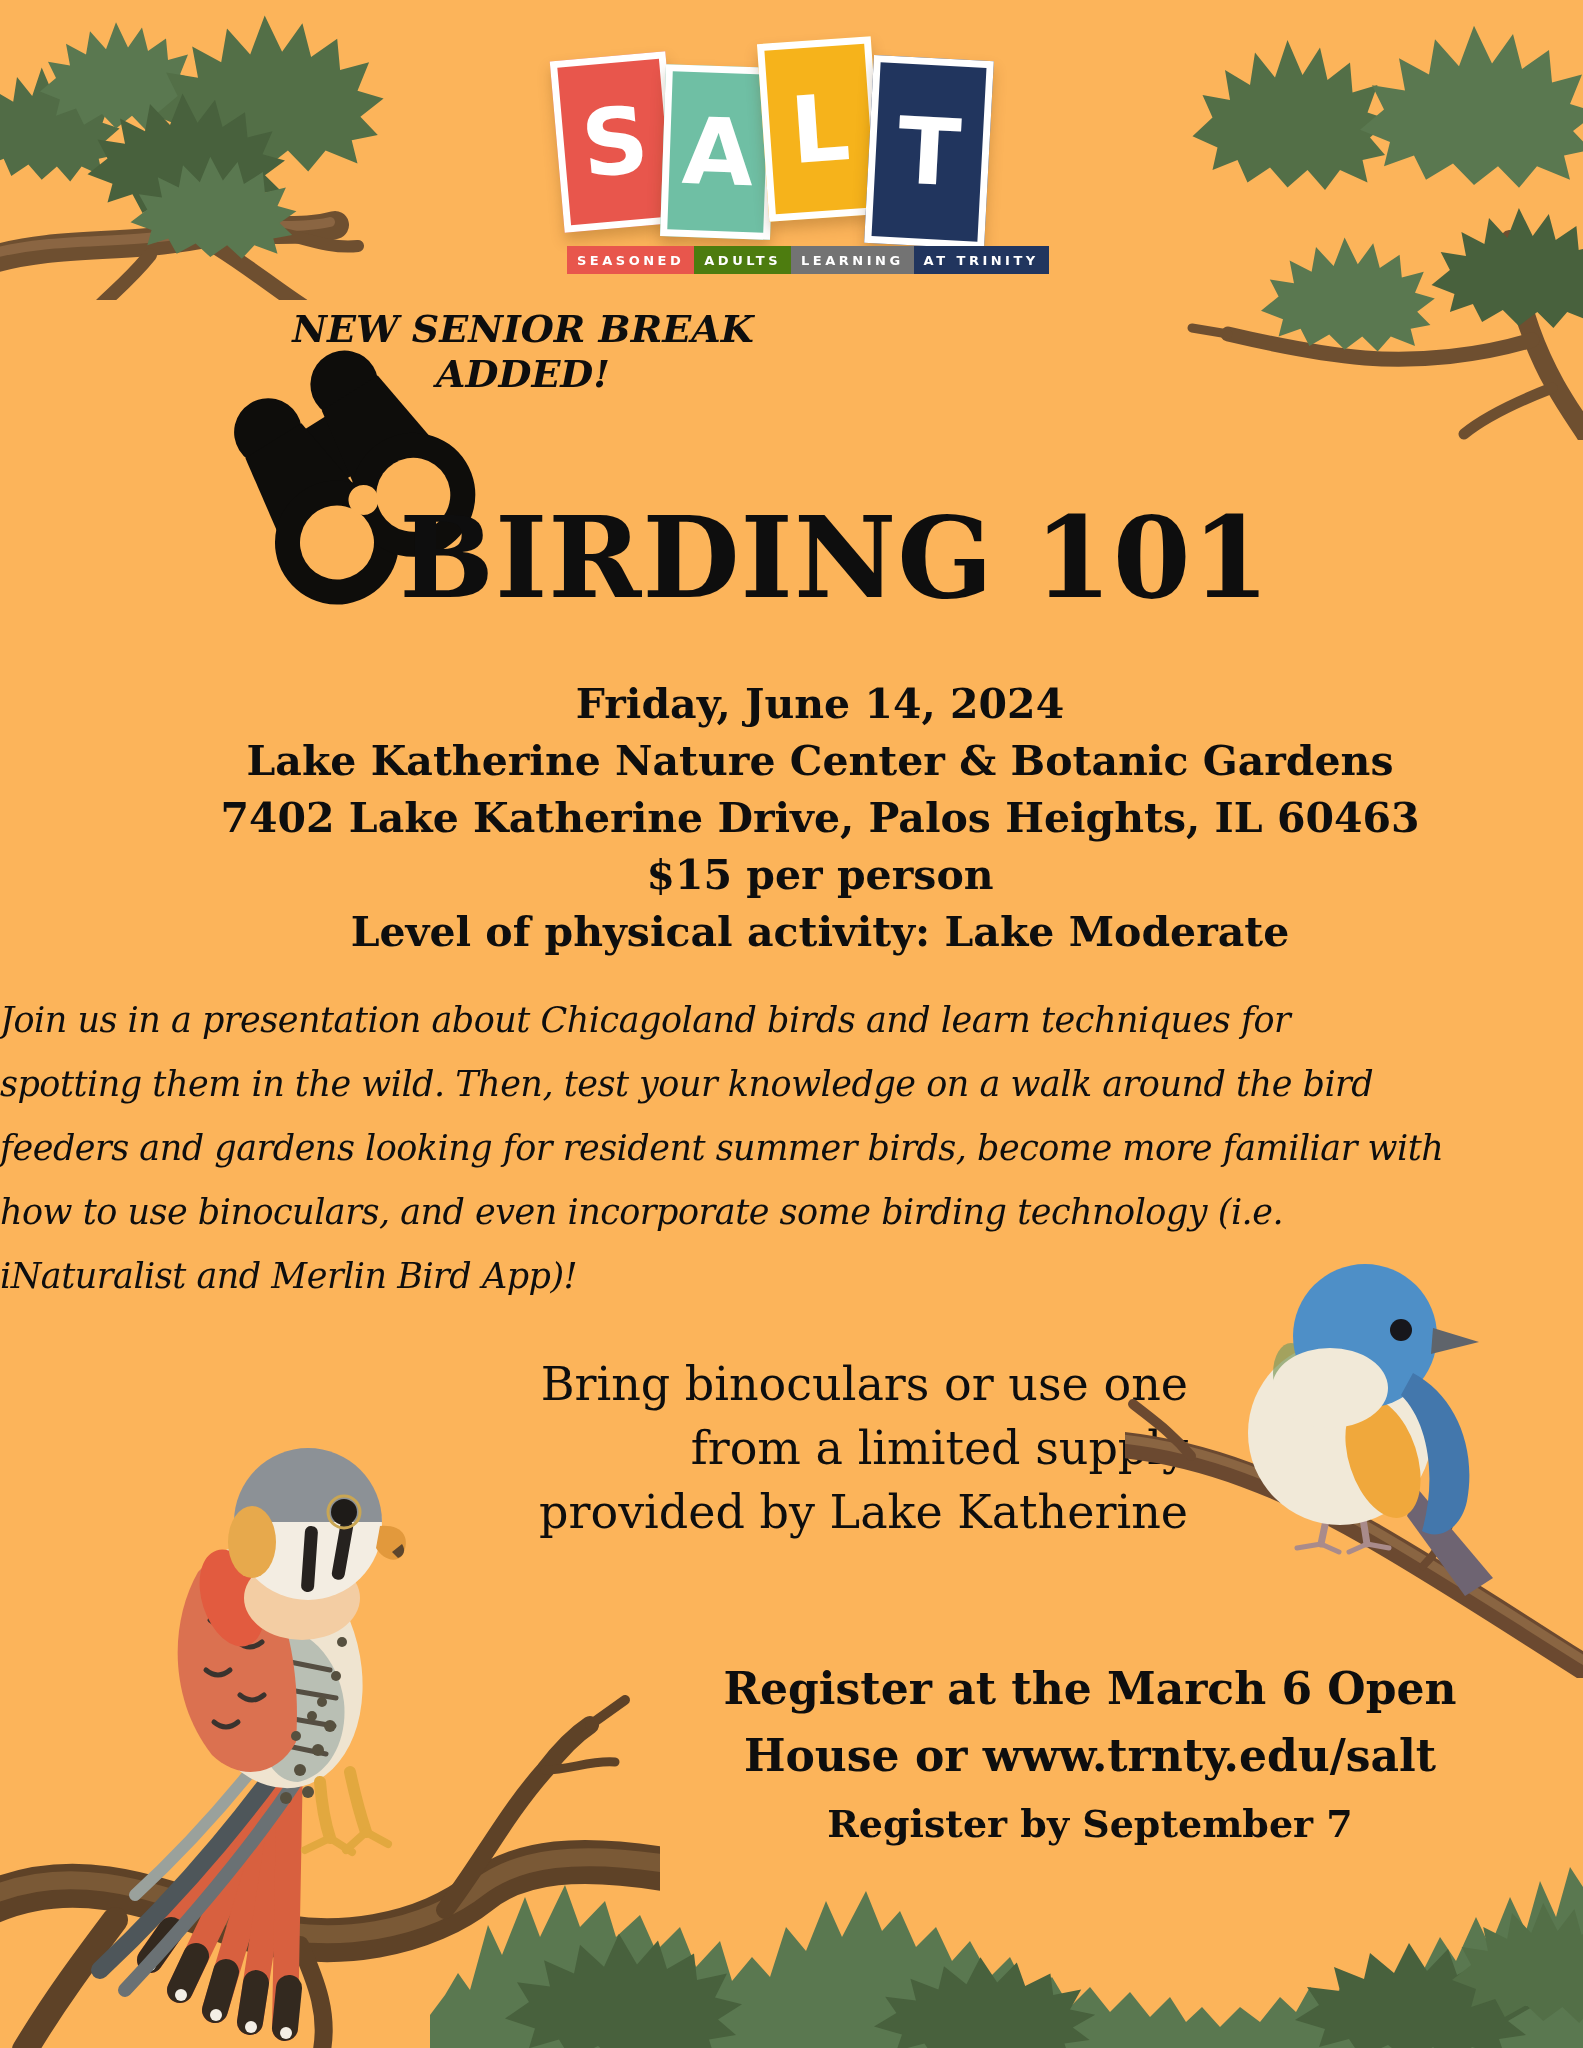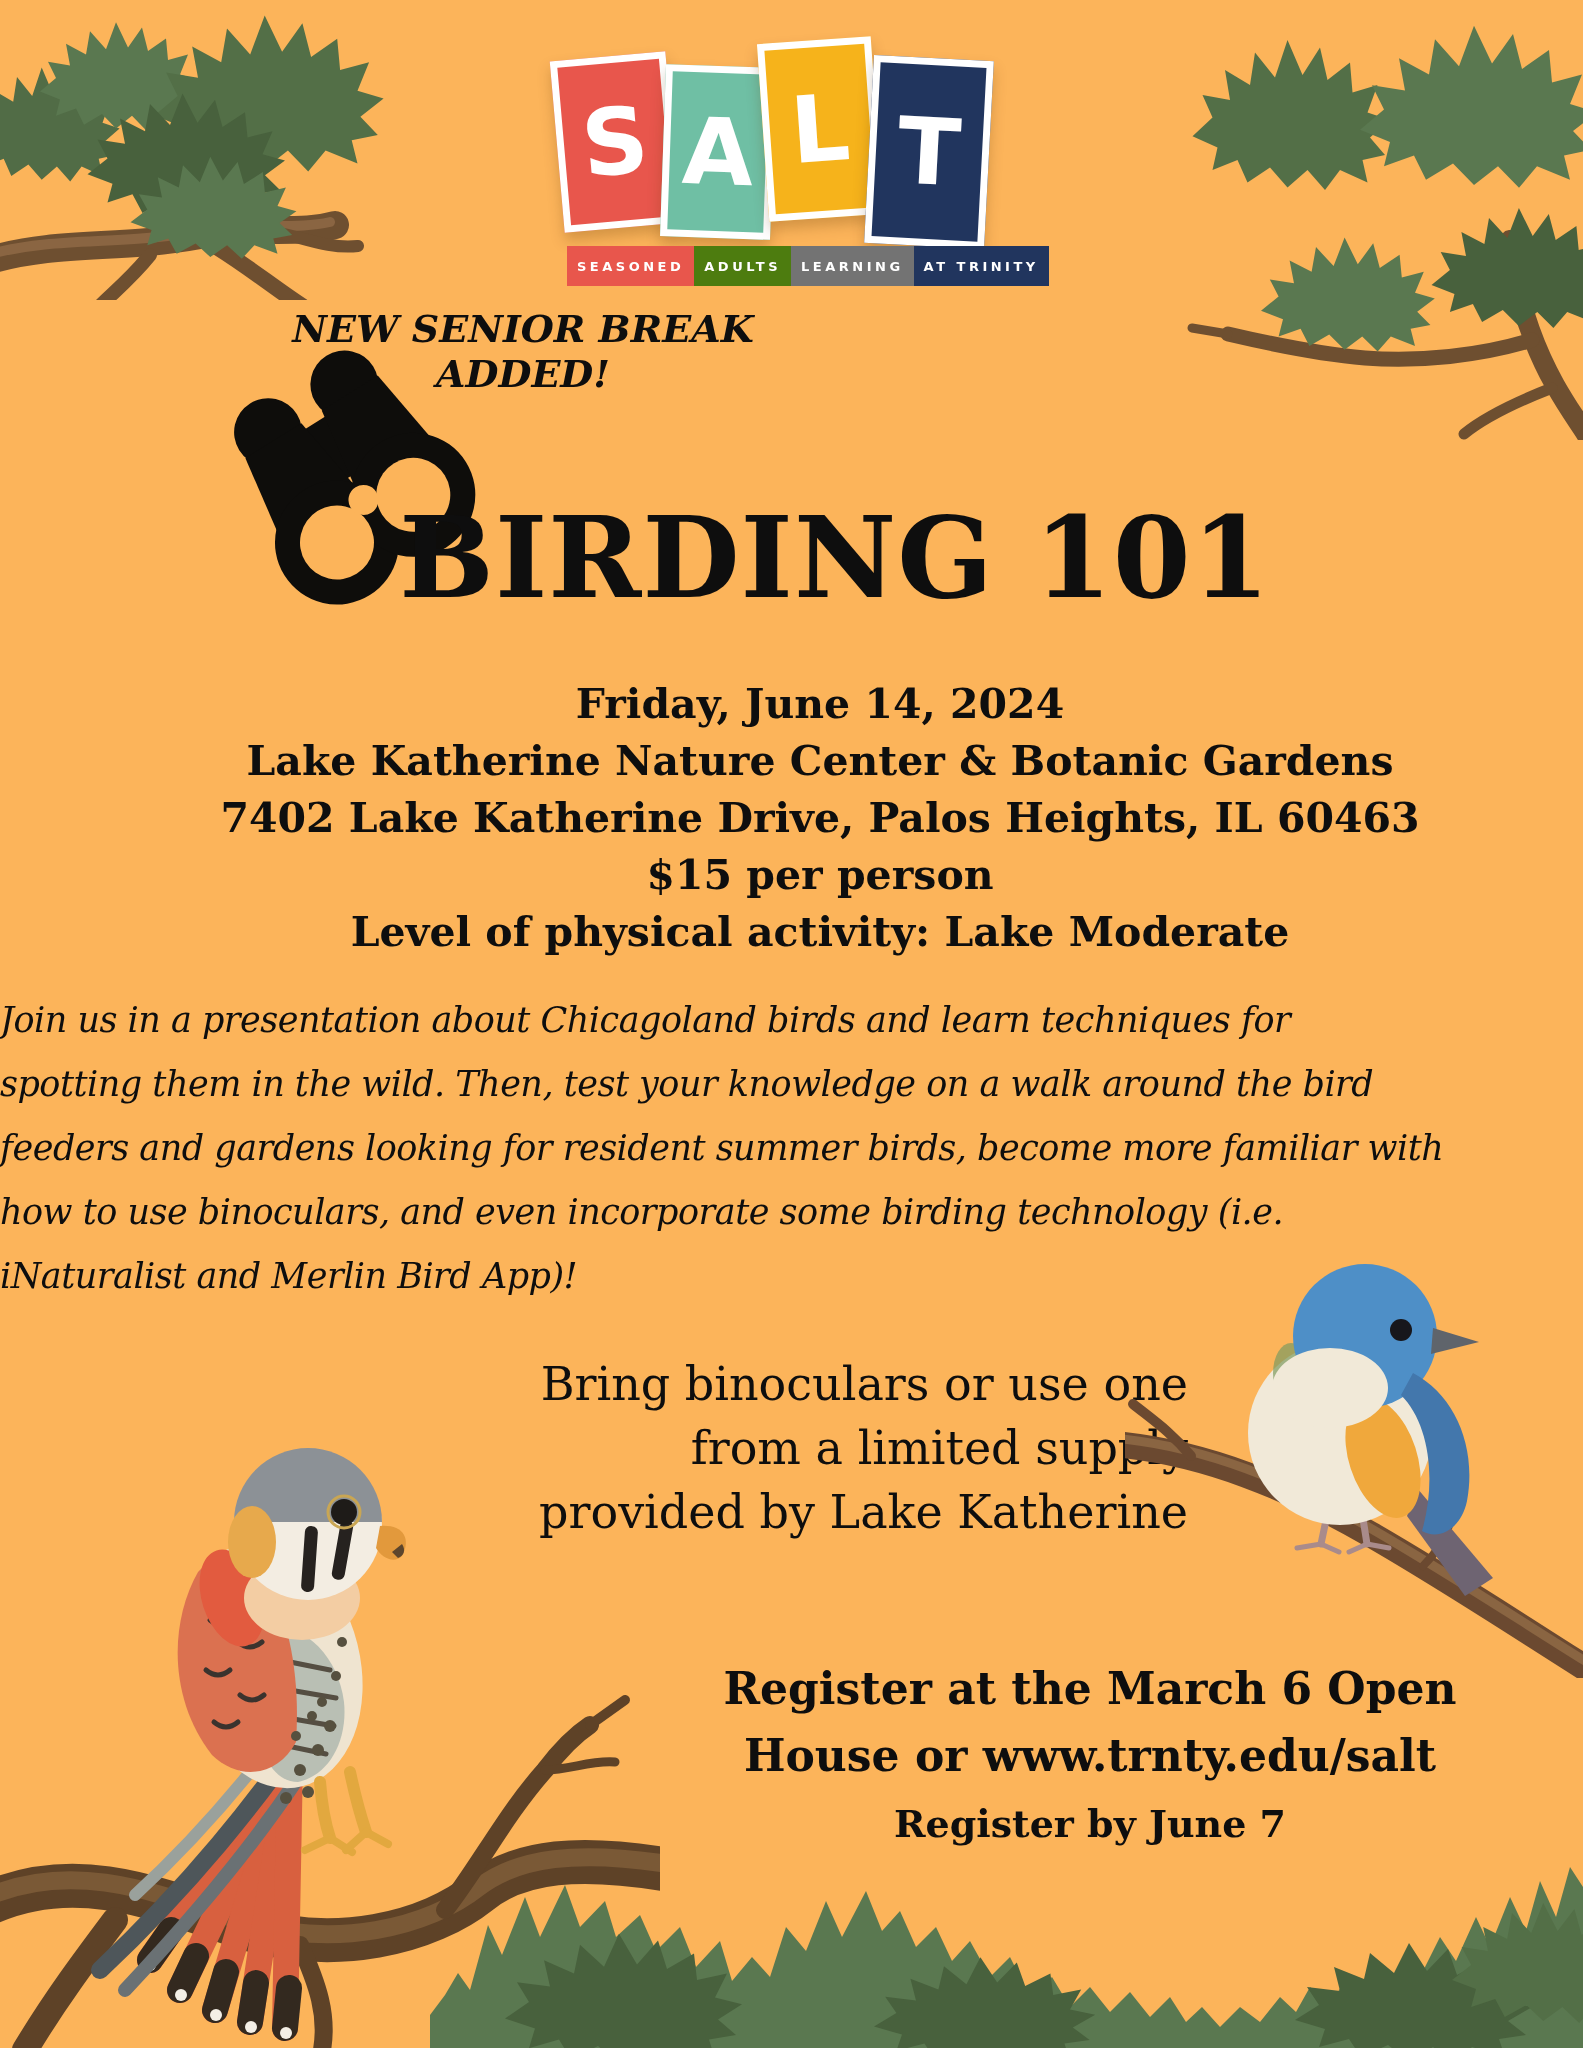--- a/index.html
+++ b/index.html
@@ -16,21 +16,21 @@
   .logo-tiles{position:absolute;left:557px;top:40px;width:436px;height:205px;}
   .tile{position:absolute;display:flex;align-items:center;justify-content:center;
         border:7px solid #fff;box-shadow:0 8px 14px rgba(90,50,0,.25);
         font-family:"DejaVu Sans",sans-serif;font-weight:bold;color:#fff;font-size:92px;}
   .tile-s{left:0;top:16px;width:102px;height:158px;background:#E8564C;transform:rotate(-5deg);}
   .tile-a{left:106px;top:26px;width:96px;height:158px;background:#6FBFA4;transform:rotate(2deg);}
   .tile-l{left:206px;top:0;width:100px;height:164px;background:#F6B31B;transform:rotate(-4deg);}
   .tile-t{left:312px;top:18px;width:106px;height:174px;background:#21355E;transform:rotate(3deg);}
 
   .tagline{position:absolute;left:567px;top:246px;display:flex;}
-  .tag-seg{height:40px;display:flex;align-items:center;padding:0 10px;color:#fff;
+  .tag-seg{height:28px;display:flex;align-items:center;padding:0 10px;color:#fff;
            font-family:"DejaVu Sans",sans-serif;font-size:13px;font-weight:bold;
            letter-spacing:3.5px;white-space:nowrap;}
   .seg-red{background:#E8564C;}
   .seg-teal{background:#4d7c0f;}
   .seg-yellow{background:#737373;}
   .seg-navy{background:#21355E;}
 
   .banner{position:absolute;left:200px;top:306px;width:646px;text-align:center;
           font-style:italic;font-weight:bold;font-size:38px;line-height:45px;}
   .title{position:absolute;left:90px;top:492px;width:1490px;text-align:center;
@@ -149,21 +149,21 @@
 
   <div class="bring">
     <div>Bring binoculars or use one</div>
     <div>from a limited supply</div>
     <div>provided by Lake Katherine</div>
   </div>
 
   <div class="register">
     <div class="r-line">Register at the March 6 Open</div>
     <div class="r-line">House or www.trnty.edu/salt</div>
-    <div class="r-deadline">Register by June 7</div>
+    <div class="r-deadline">Register by September 7</div>
   </div>
 
   <svg class="dec dec-kestrel" viewBox="0 0 660 718">
     <path d="M-15,575 C70,535 150,565 235,595 C335,628 430,602 480,562 C520,530 580,525 670,540" fill="none" stroke="#5E4227" stroke-width="44" stroke-linecap="round"></path>
     <path d="M-15,568 C70,530 150,560 235,589 C335,622 430,596 478,558 C518,527 578,520 668,534" fill="none" stroke="#7A5936" stroke-width="18" stroke-linecap="round"></path>
     <path d="M445,580 C480,535 505,485 545,440 C560,420 575,405 590,395" fill="none" stroke="#5E4227" stroke-width="18" stroke-linecap="round"></path>
     <path d="M590,395 L625,370" fill="none" stroke="#5E4227" stroke-width="10" stroke-linecap="round"></path>
     <path d="M545,440 C570,440 590,430 615,432" fill="none" stroke="#5E4227" stroke-width="9" stroke-linecap="round"></path>
     <path d="M115,590 C85,630 55,670 25,720" fill="none" stroke="#5E4227" stroke-width="26" stroke-linecap="round"></path>
     <path d="M300,615 C318,655 328,685 322,720" fill="none" stroke="#5E4227" stroke-width="18" stroke-linecap="round"></path>

